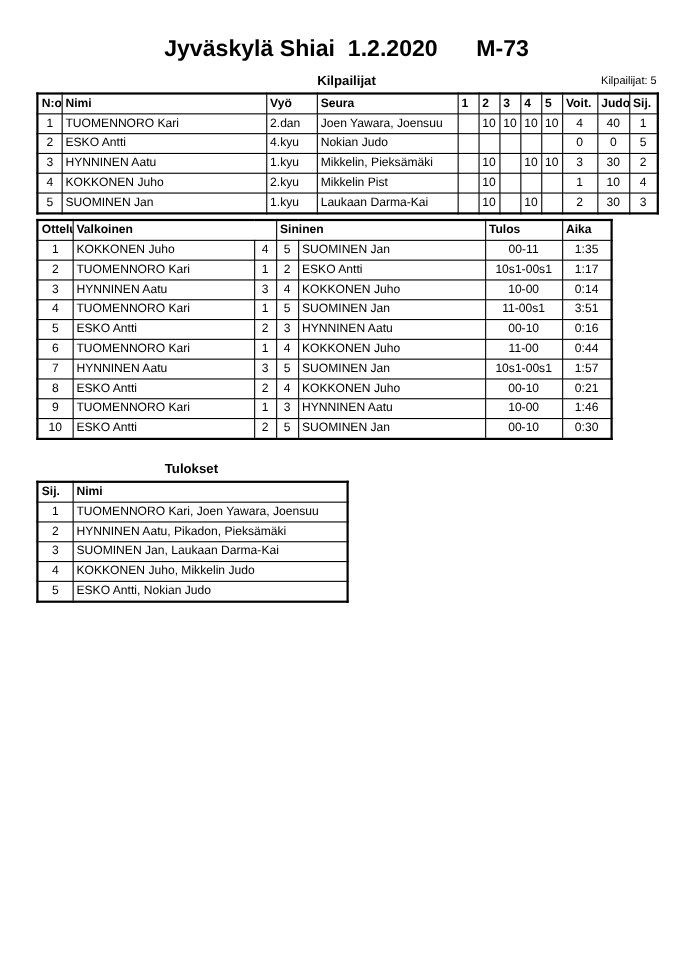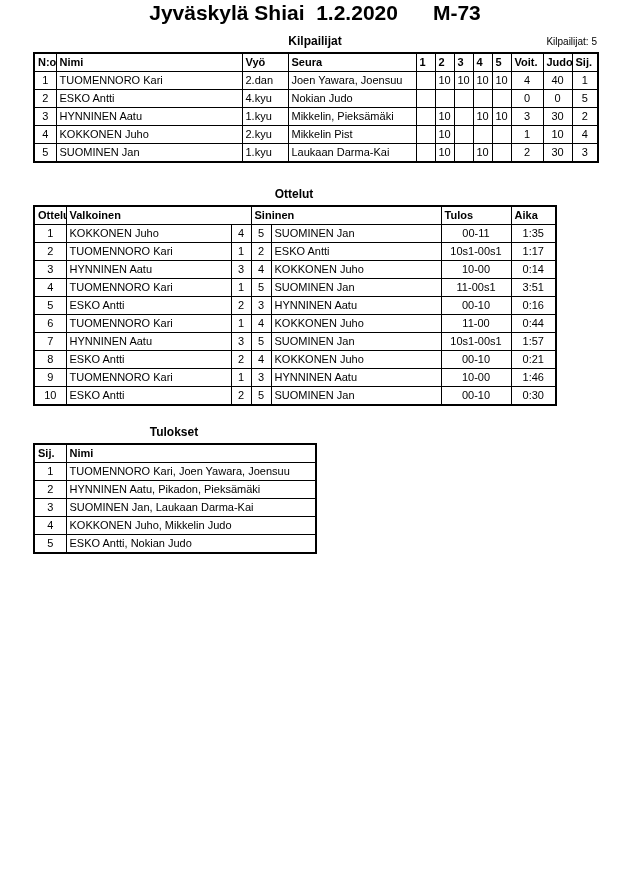--- a/index.html
+++ b/index.html
@@ -6,20 +6,21 @@
   .page {
     position: relative;
     width: 630px;
     height: 891px;
     background: #ffffff;
     color: #000000;
     font-family: "Liberation Sans", sans-serif;
     overflow: hidden;
   }
   .title {
+    padding-top: 32px;
     text-align: center;
     font-size: 21px;
     line-height: 25px;
     font-weight: bold;
     white-space: pre;
   }
   .sec-head {
     font-weight: bold;
     font-size: 12px;
     line-height: 14px;
@@ -174,21 +175,20 @@
         <td class="c"></td>
         <td class="c">10</td>
         <td class="c"></td>
         <td class="c">2</td>
         <td class="c">30</td>
         <td class="c">3</td>
       </tr>
     </tbody>
   </table>
 
-  <div class="sec-head head-ottelut">Ottelut</div>
 
   <table class="t match">
     <colgroup>
       <col style="width:32px">
         <col style="width:165px">
         <col style="width:20px">
         <col style="width:20px">
       <col style="width:170px">
         <col style="width:70px">
         <col style="width:45px">

